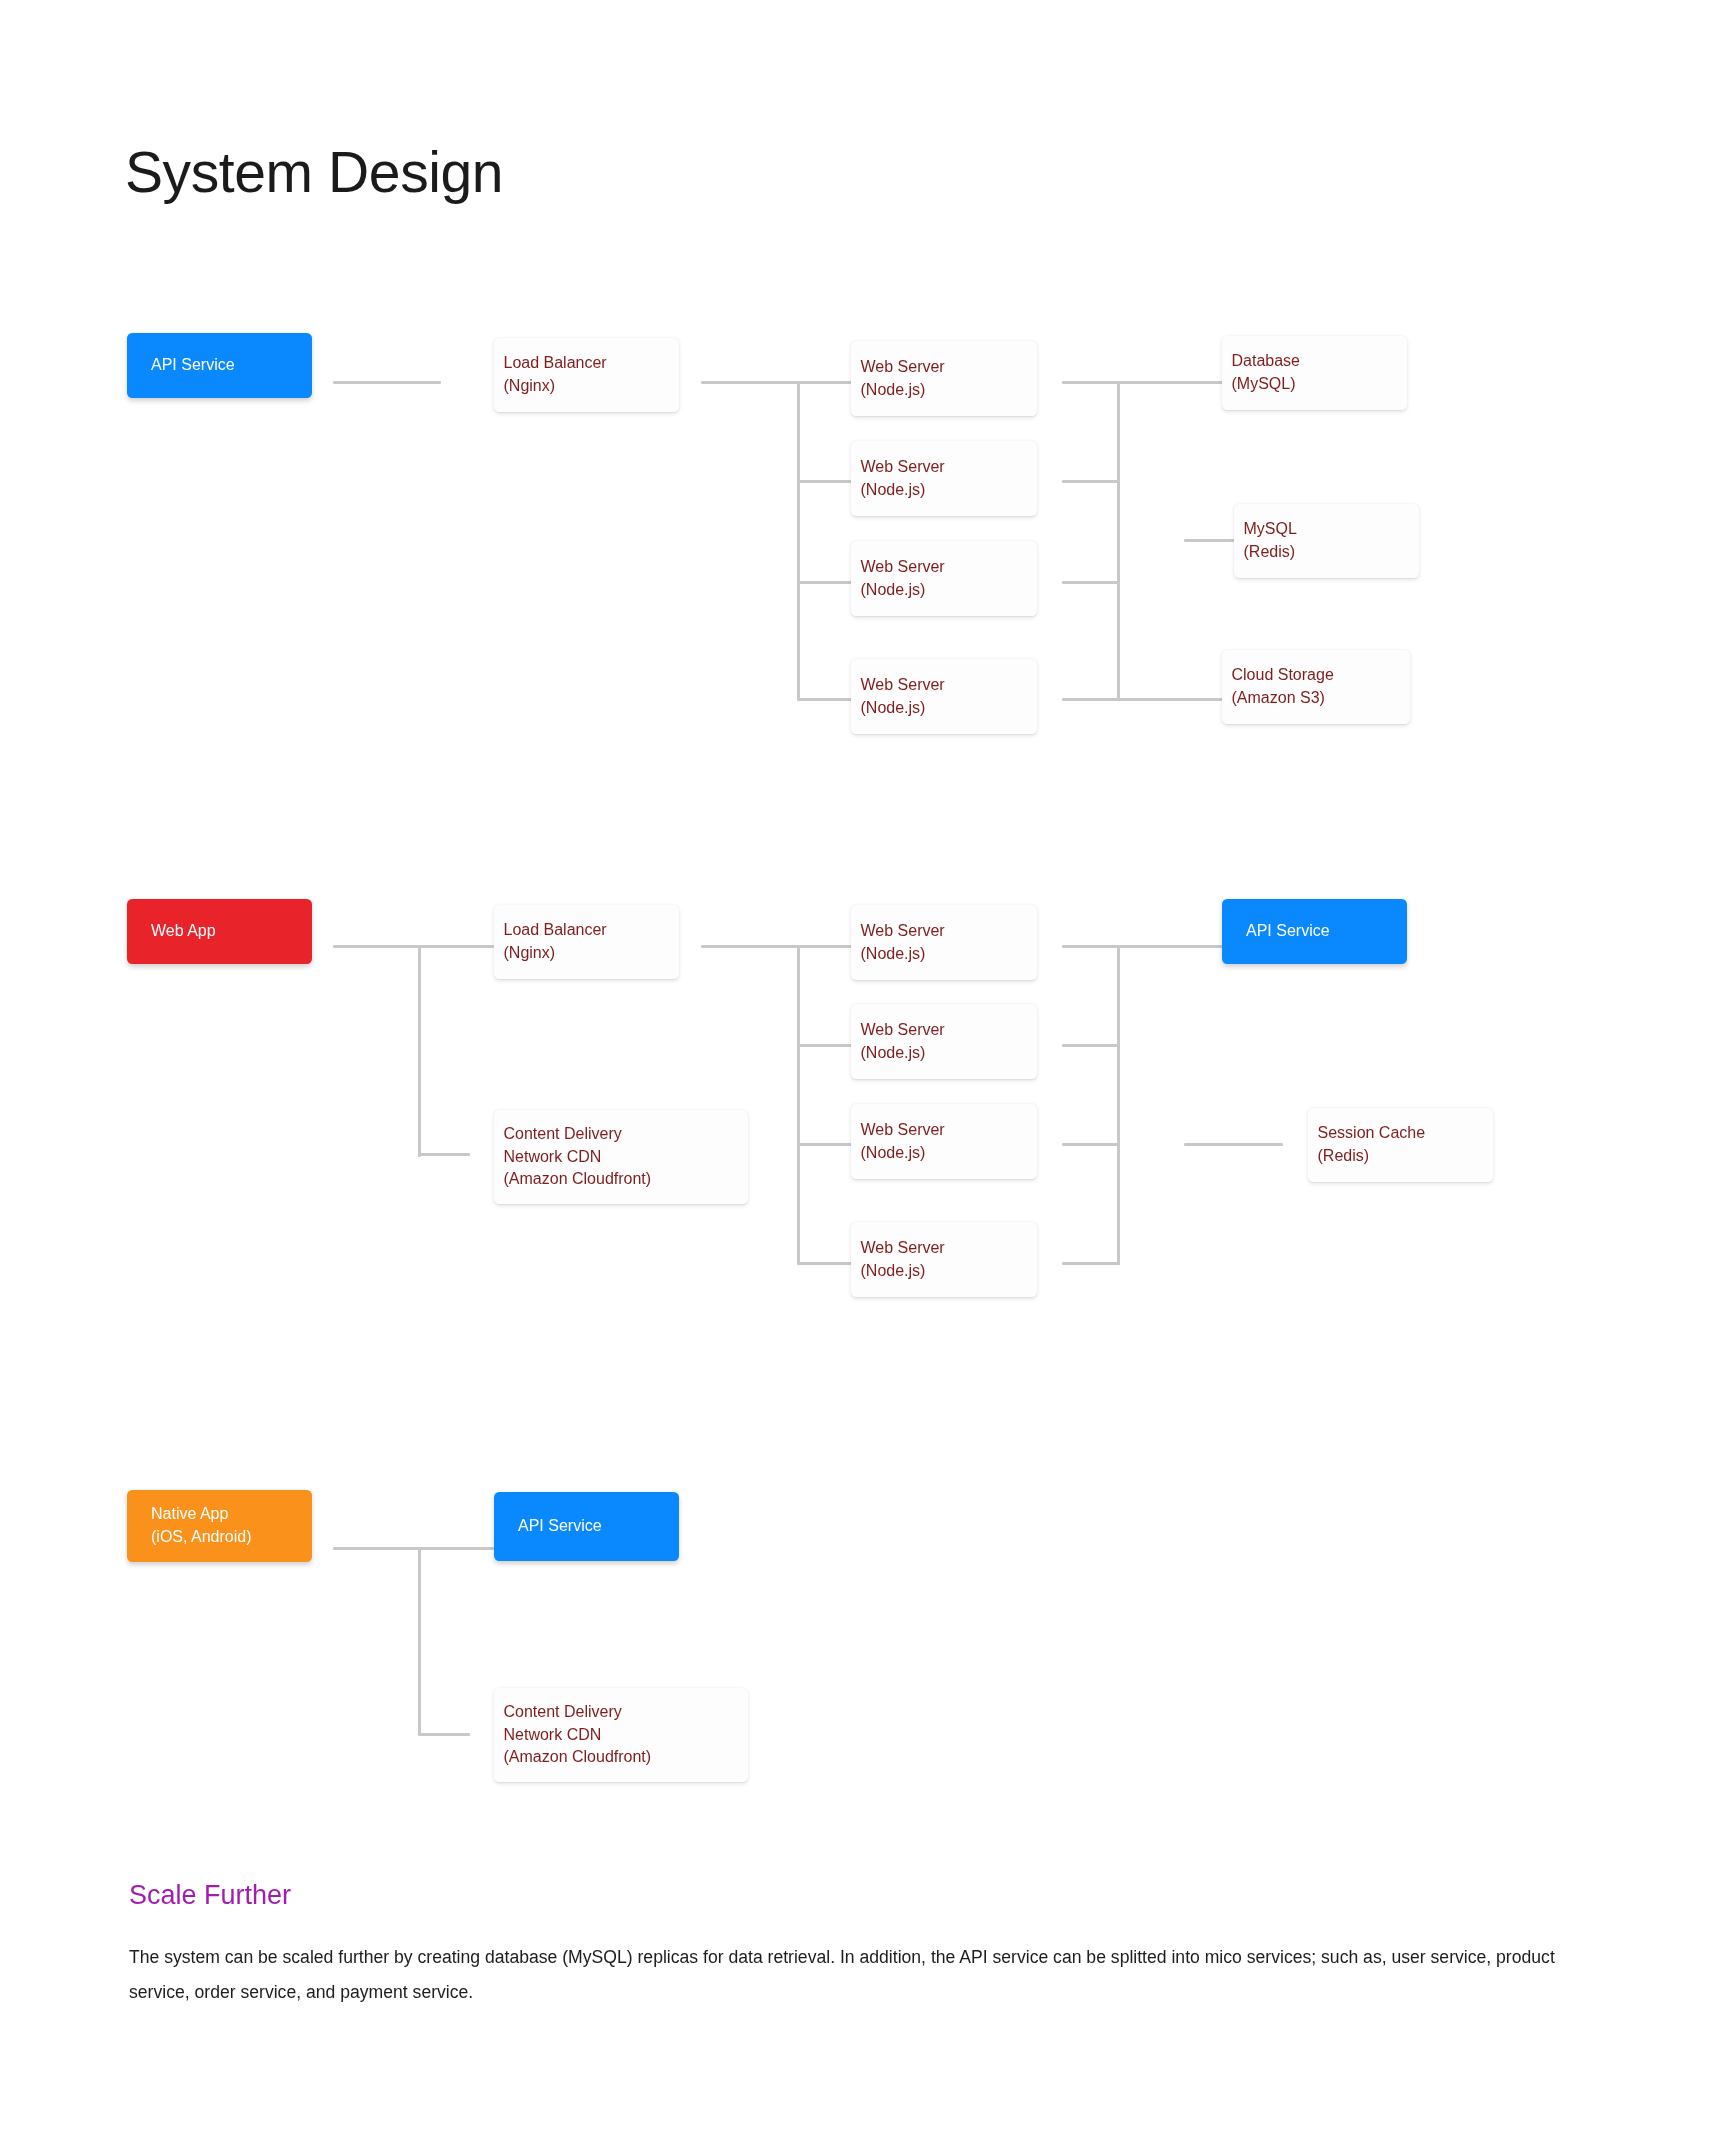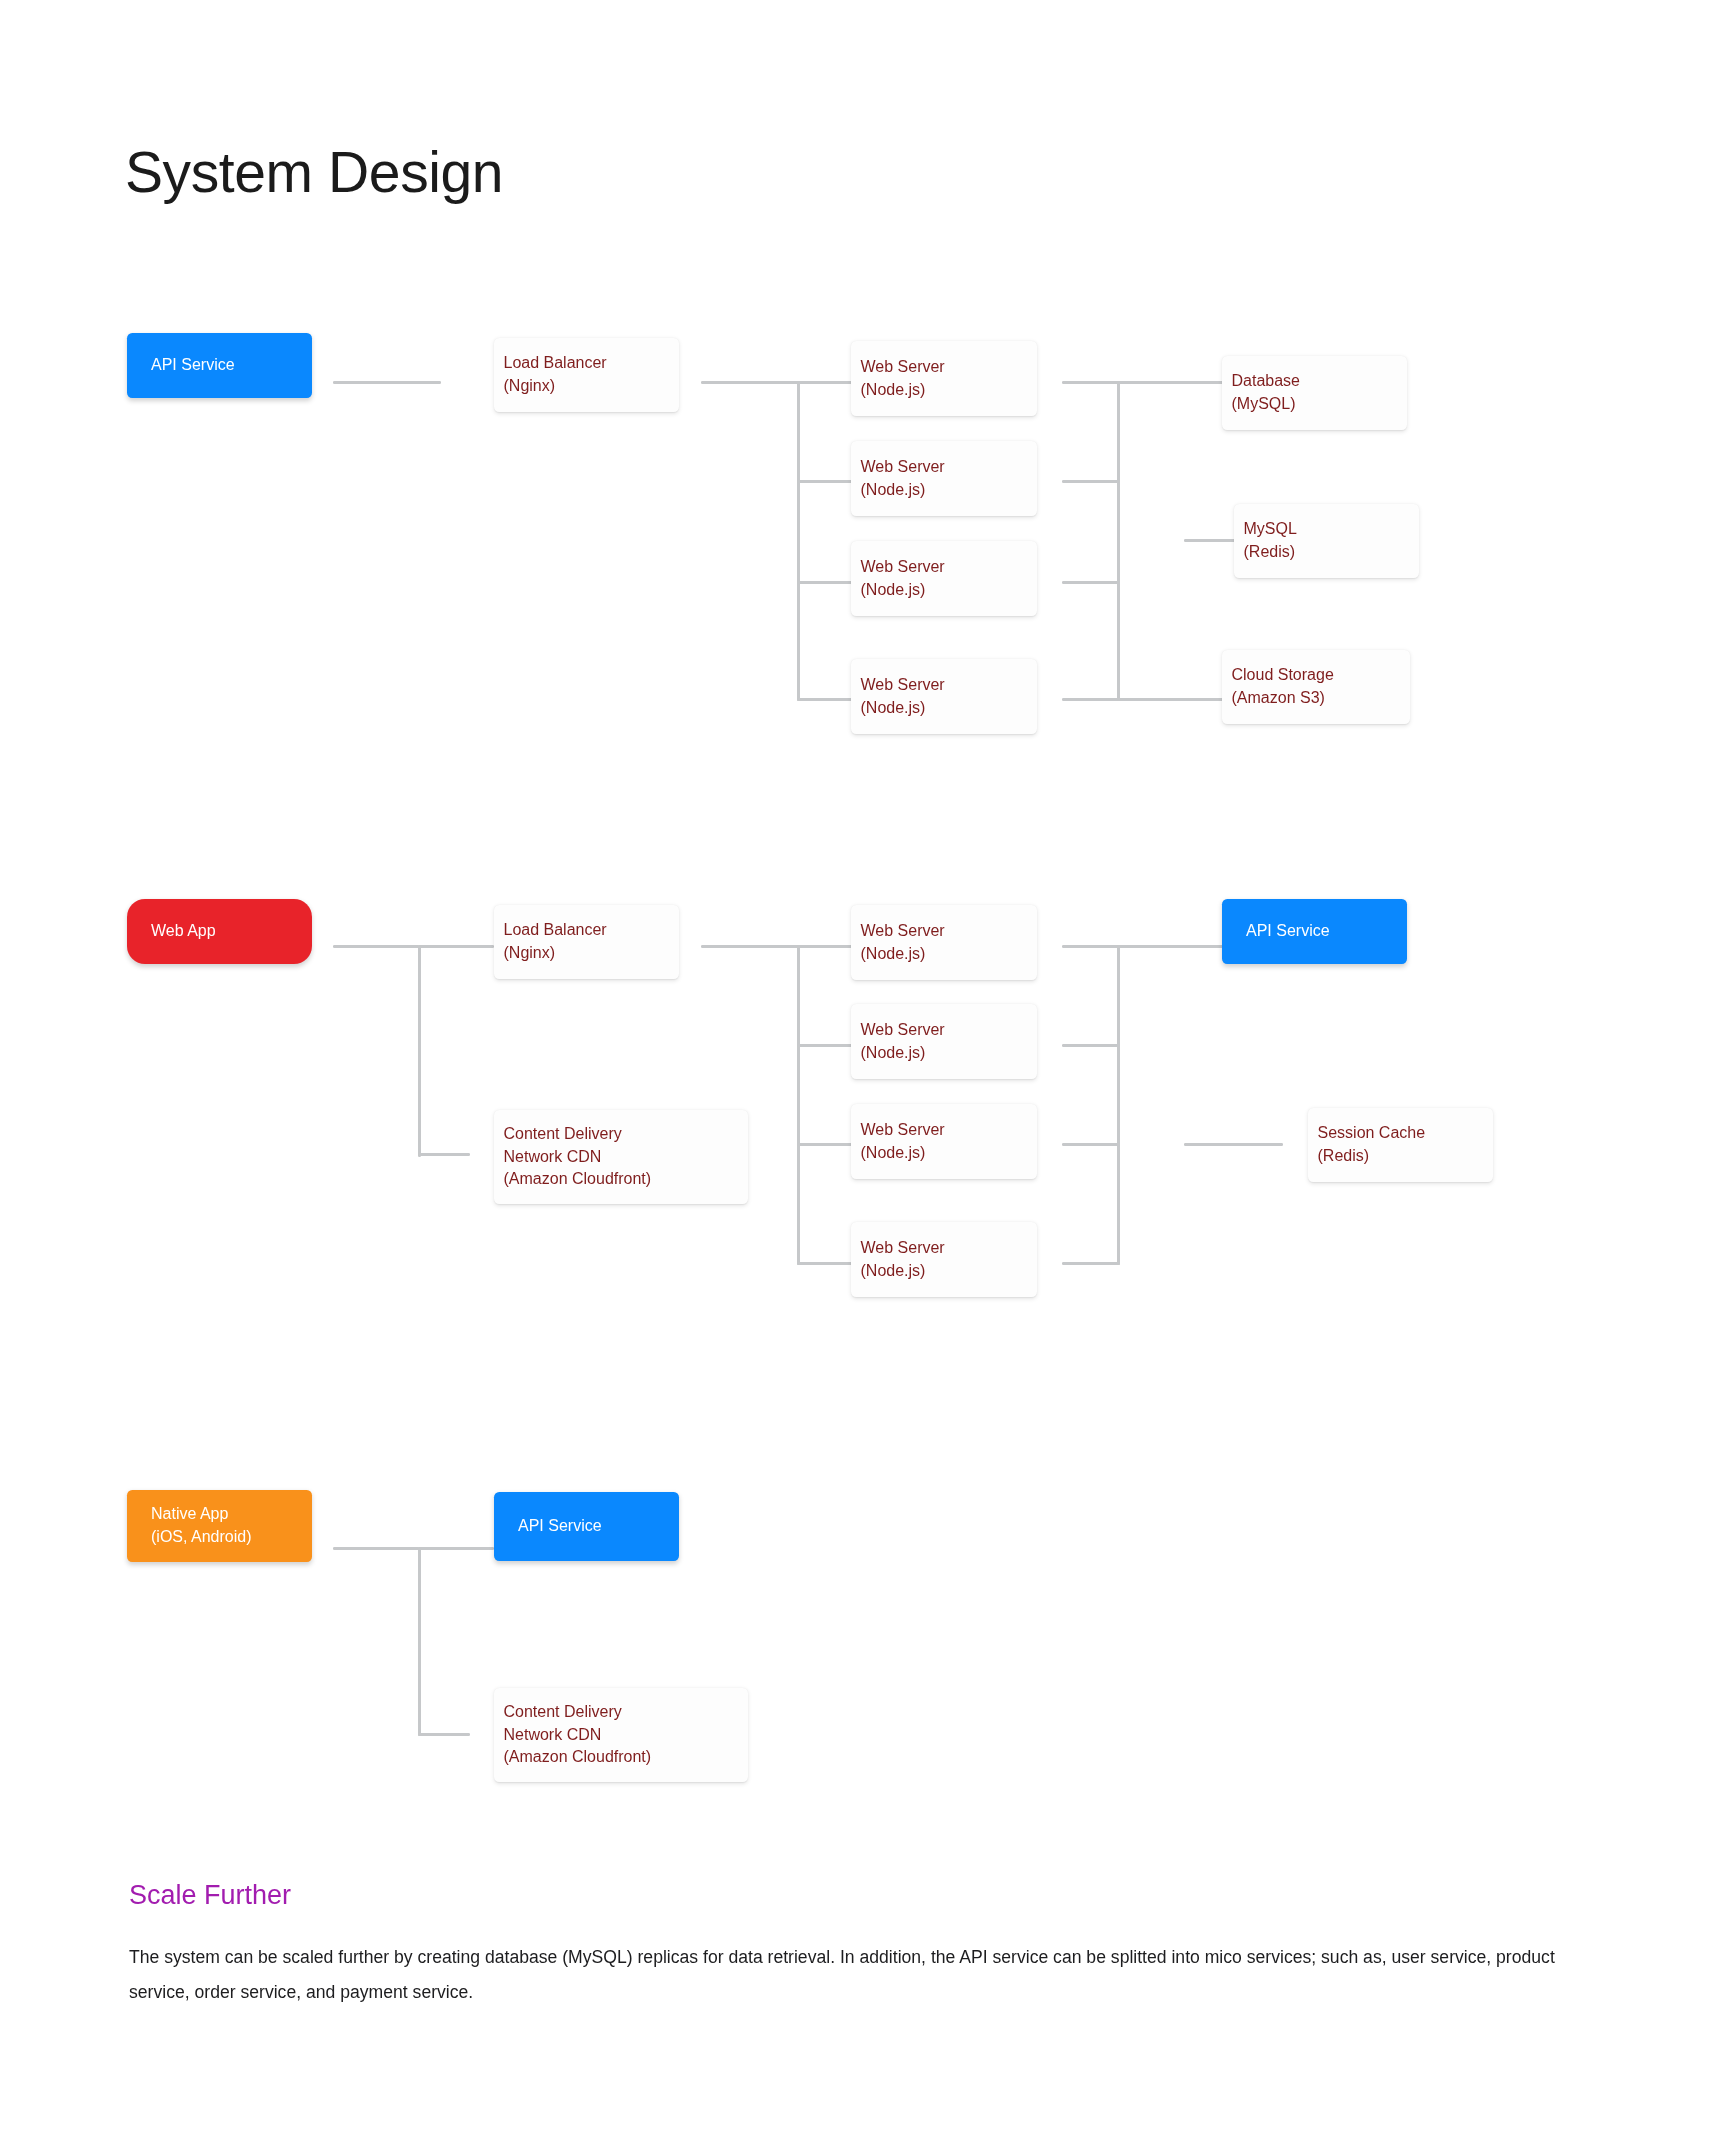--- a/index.html
+++ b/index.html
@@ -83,31 +83,31 @@
 
     <div class="hline" style="left:1062px; top:381px; width:58px;"></div>
     <div class="hline" style="left:1062px; top:480px; width:58px;"></div>
     <div class="hline" style="left:1062px; top:581px; width:58px;"></div>
     <div class="hline" style="left:1062px; top:698px; width:58px;"></div>
     <div class="vline" style="left:1117px; top:381px; height:320px;"></div>
     <div class="hline" style="left:1117px; top:381px; width:108px;"></div>
     <div class="hline" style="left:1184px; top:539px; width:99px;"></div>
     <div class="hline" style="left:1117px; top:698px; width:108px;"></div>
 
-    <div class="node" style="left:1222px; top:356px; width:185px; height:74px;">Database
+    <div class="node" style="left:1222px; top:336px; width:185px; height:74px;">Database
 (MySQL)</div>
     <div class="node" style="left:1234px; top:504px; width:185px; height:74px;">MySQL
 (Redis)</div>
     <div class="node" style="left:1222px; top:650px; width:188px; height:74px;">Cloud Storage
 (Amazon S3)</div>
   </div>
 
   <div>
 
-    <div class="node accent red" style="left:127px; top:899px; width:185px; height:65px;border-radius:18px;">Web App</div>
+    <div class="node accent red" style="left:127px; top:899px; width:185px; height:65px;">Web App</div>
 
     <div class="hline" style="left:333px; top:945px; width:86px;"></div>
     <div class="vline" style="left:418px; top:945px; height:212px;"></div>
     <div class="hline" style="left:418px; top:945px; width:76px;"></div>
     <div class="hline" style="left:418px; top:1153px; width:52px;"></div>
 
     <div class="node" style="left:494px; top:905px; width:185px; height:74px;">Load Balancer
 (Nginx)</div>
 
     <div class="node" style="left:494px; top:1110px; width:254px; height:94px;">Content Delivery

